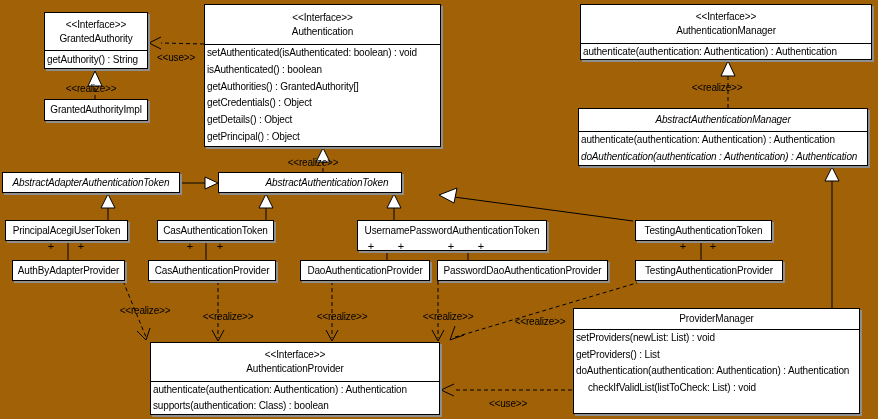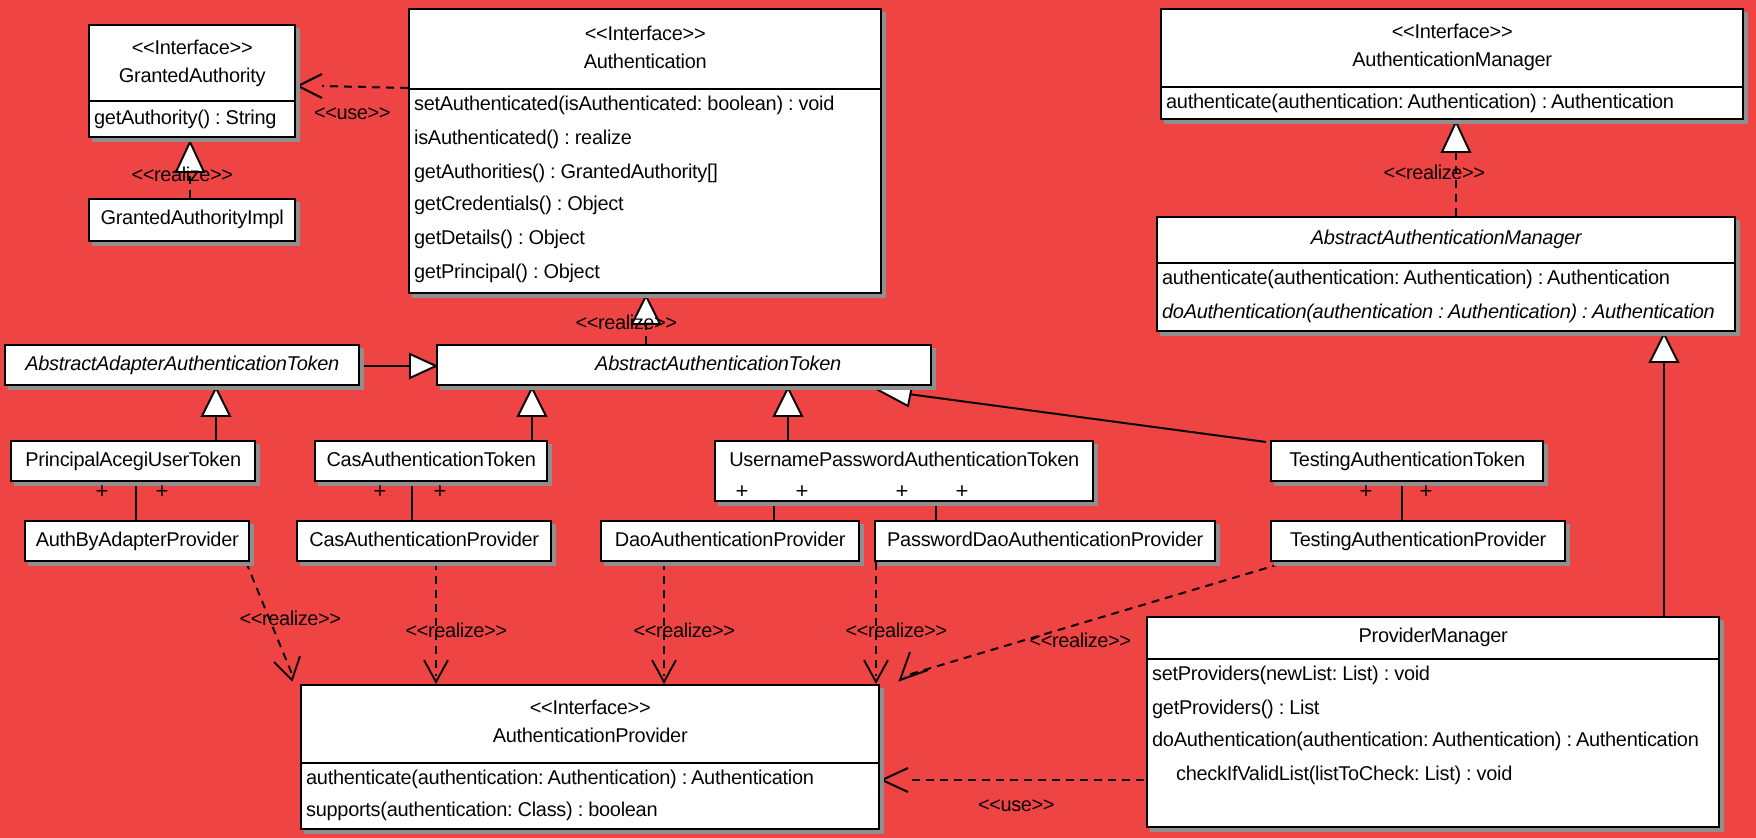--- a/index.html
+++ b/index.html
@@ -3,21 +3,21 @@
 <meta charset="utf-8">
 <style>
   html,body{margin:0;padding:0;}
   body{
     font-family:"Liberation Sans","DejaVu Sans",sans-serif;
     background:#efefef;
   }
   #stage{
     position:relative;
     width:878px;height:419px;
-    background:#ef4444;
+    background:#a16207;
     overflow:hidden;
   }
   #connectors{
     position:absolute;left:0;top:0;width:878px;height:419px;
   }
   .class-box{
     position:absolute;
     background:#ffffff;
     border:1px solid #000000;
     box-shadow:2px 2px 0 #8f8f8f;
@@ -114,21 +114,21 @@
         <div class="cb-name">GrantedAuthorityImpl</div>
       </div>
     </div>
     <div class="class-box" style="left: 204px; top: 4px; width: 237px; height: 143px;">
       <div class="cb-title sep" style="height: 39px;">
         <div class="cb-stereotype">&lt;&lt;Interface&gt;&gt;</div>
         <div class="cb-name">Authentication</div>
       </div>
       <div class="cb-methods">
         <div class="m-row" style="height: 16.8333px; line-height: 16.8333px;">setAuthenticated(isAuthenticated: boolean) : void</div>
-        <div class="m-row" style="height: 16.8333px; line-height: 16.8333px;">isAuthenticated() : realize</div>
+        <div class="m-row" style="height: 16.8333px; line-height: 16.8333px;">isAuthenticated() : boolean</div>
         <div class="m-row" style="height: 16.8333px; line-height: 16.8333px;">getAuthorities() : GrantedAuthority[]</div>
         <div class="m-row" style="height: 16.8333px; line-height: 16.8333px;">getCredentials() : Object</div>
         <div class="m-row" style="height: 16.8333px; line-height: 16.8333px;">getDetails() : Object</div>
         <div class="m-row" style="height: 16.8333px; line-height: 16.8333px;">getPrincipal() : Object</div>
       </div>
     </div>
     <div class="class-box" style="left: 580px; top: 4px; width: 292px; height: 56px;">
       <div class="cb-title sep" style="height: 38px;">
         <div class="cb-stereotype">&lt;&lt;Interface&gt;&gt;</div>
         <div class="cb-name">AuthenticationManager</div>
@@ -144,21 +144,21 @@
       <div class="cb-methods">
         <div class="m-row" style="height: 16.5px; line-height: 16.5px;">authenticate(authentication: Authentication) : Authentication</div>
         <div class="m-row it" style="height: 16.5px; line-height: 16.5px;">doAuthentication(authentication : Authentication) : Authentication</div>
       </div>
     </div>
     <div class="class-box" style="left: 2px; top: 172px; width: 178px; height: 21px;">
       <div class="cb-title" style="height: 19px;">
         <div class="cb-name it">AbstractAdapterAuthenticationToken</div>
       </div>
     </div>
-    <div class="class-box" style="left: 218px; top: 172px; width: 248px; height: 21px; padding-left: 34px;">
+    <div class="class-box" style="left: 218px; top: 172px; width: 184px; height: 21px; padding-left: 34px;">
       <div class="cb-title" style="height: 19px;">
         <div class="cb-name it">AbstractAuthenticationToken</div>
       </div>
     </div>
     <div class="class-box" style="left: 5px; top: 220px; width: 123px; height: 21px;">
       <div class="cb-title" style="height: 19px;">
         <div class="cb-name">PrincipalAcegiUserToken</div>
       </div>
     </div>
     <div class="class-box" style="left: 157px; top: 220px; width: 117px; height: 21px;">

